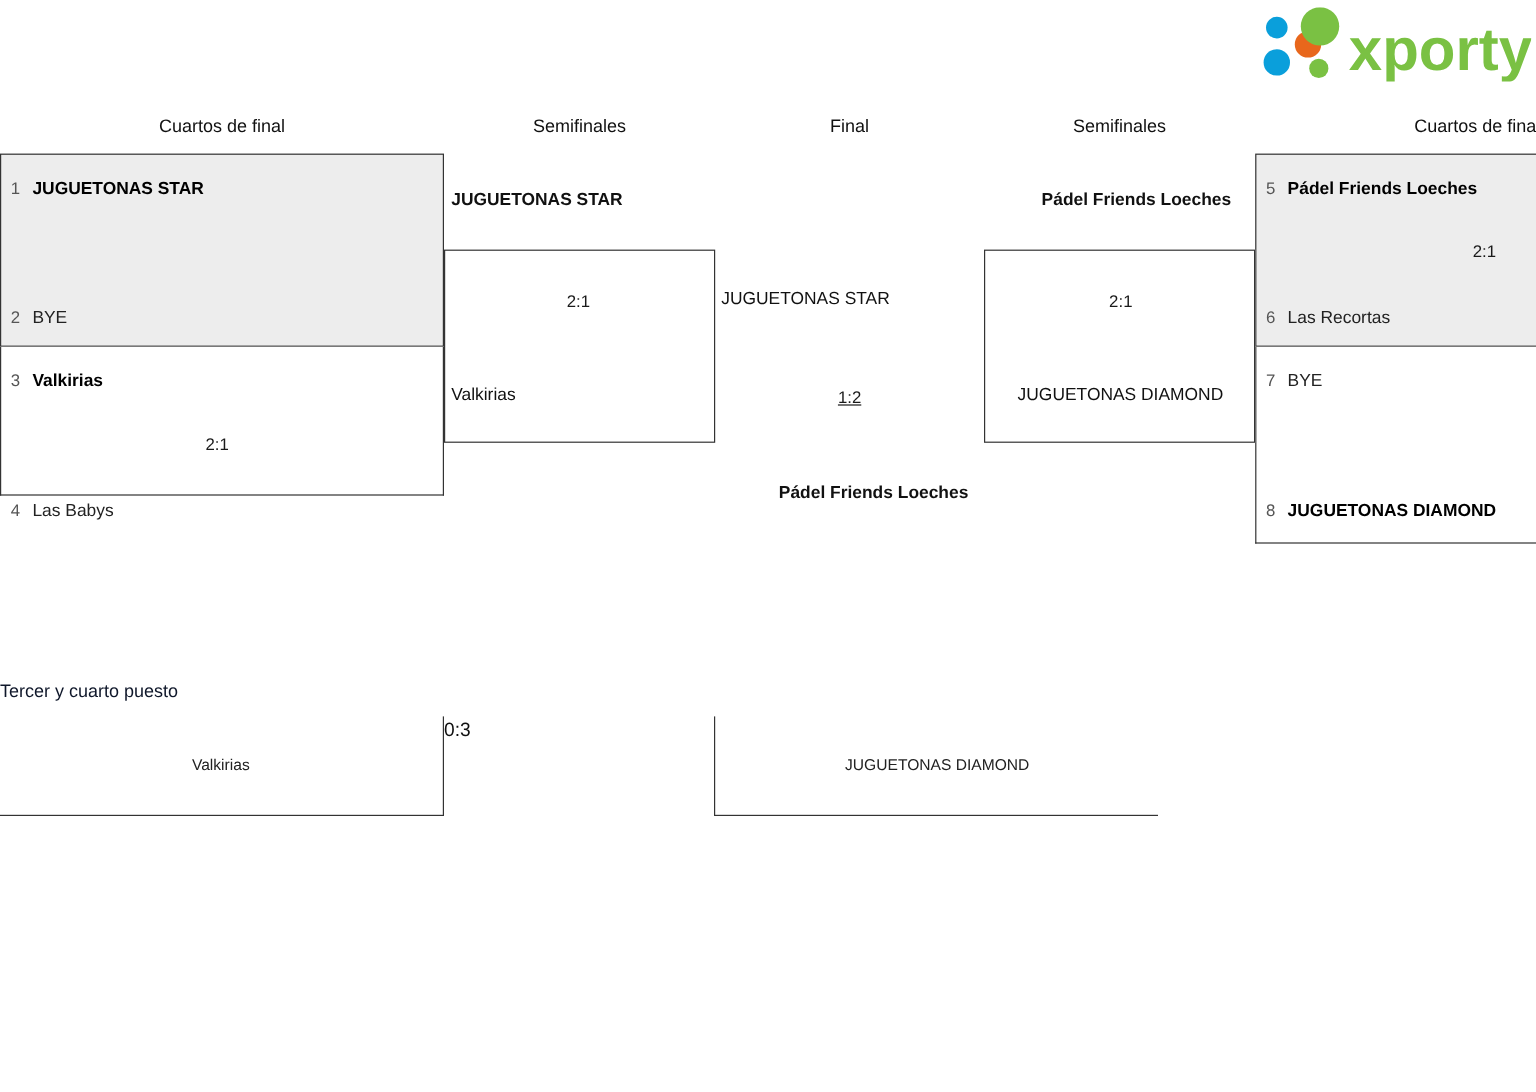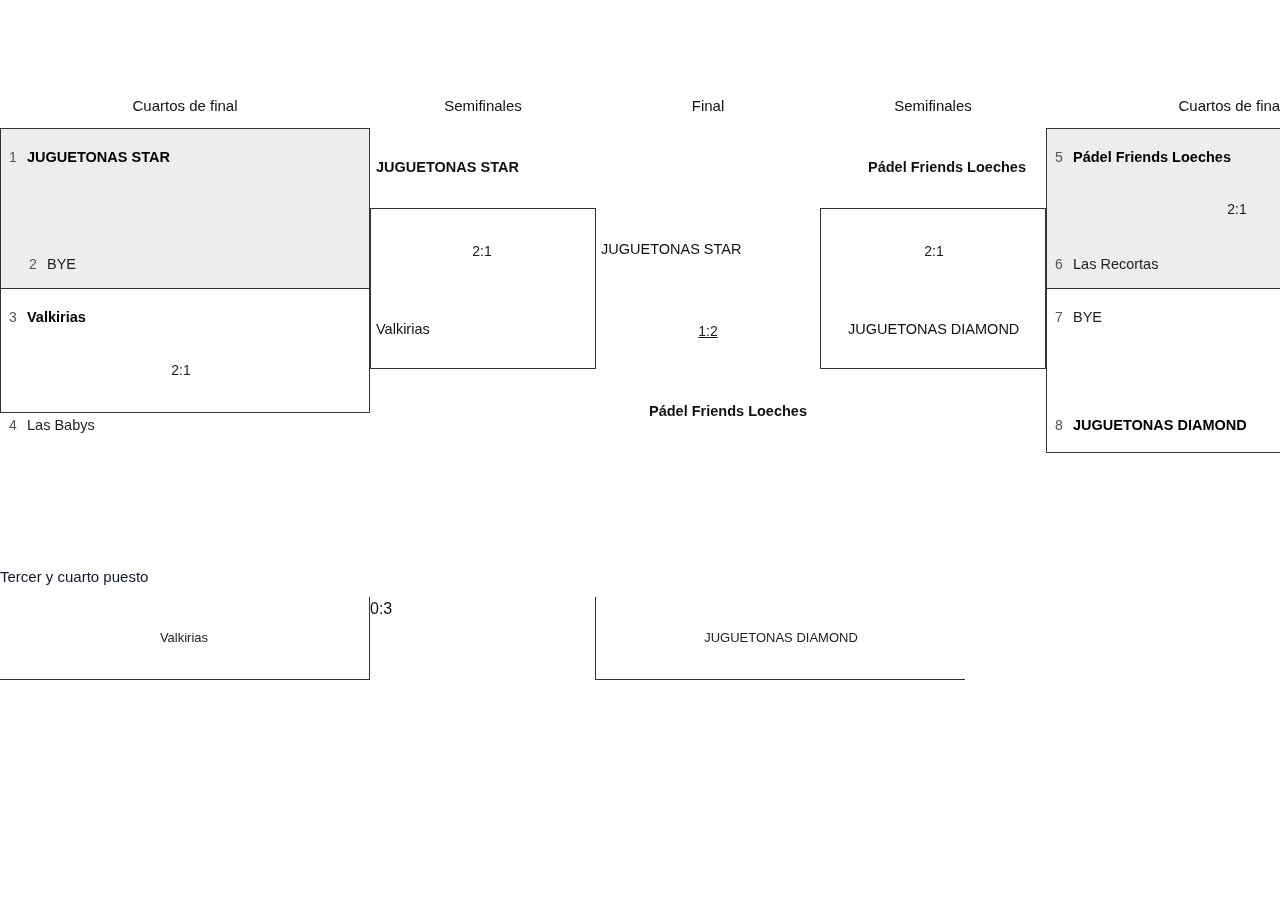--- a/index.html
+++ b/index.html
@@ -77,32 +77,42 @@
     white-space:nowrap;text-align:center;
   }
   .tp-score{position:absolute;font-size:16px;color:#111111;white-space:nowrap;}
 </style>
 </head>
 <body>
 
 <div id="bracket-root">
 
 
+  <div class="logo">
+    <svg width="230" height="62" viewBox="0 0 230 62">
+      <circle cx="18" cy="17" r="9" fill="#0a9fdb"></circle>
+      <circle cx="18" cy="46" r="11" fill="#0a9fdb"></circle>
+      <circle cx="44" cy="31" r="11" fill="#e8671c"></circle>
+      <circle cx="54" cy="16" r="16" fill="#7ac143"></circle>
+      <circle cx="53" cy="51" r="8" fill="#7ac143"></circle>
+      <text x="78" y="52" font-family="Liberation Sans, sans-serif" font-size="50" font-weight="700" fill="#7ac143">xporty</text>
+    </svg>
+  </div>
 
   <div class="round-head rh-qf-l">Cuartos de final</div>
   <div class="round-head rh-sf-l">Semifinales</div>
   <div class="round-head rh-final">Final</div>
   <div class="round-head rh-sf-r">Semifinales</div>
   <div class="round-head rh-qf-r">Cuartos de final</div>
 
   <div class="box gray" style="left:0px;top:128px;width:370px;height:161px;">
     <div class="slot win" style="top:19px;">
       <span class="seed">1</span><span class="team">JUGUETONAS STAR</span>
     </div>
-    <div class="slot loss" style="top:126px;padding-left:20px;">
+    <div class="slot loss" style="top:126px;">
       <span class="seed">2</span><span class="team">BYE</span>
     </div>
     <div class="score" style="left:0;width:360px;text-align:center;top:72px;"></div>
   </div>
 
   <div class="box white nb-top" style="left:0px;top:289px;width:370px;height:124px;">
     <div class="slot win" style="top:19px;">
       <span class="seed">3</span><span class="team">Valkirias</span>
     </div>
     <div class="slot loss" style="top:127px;">

